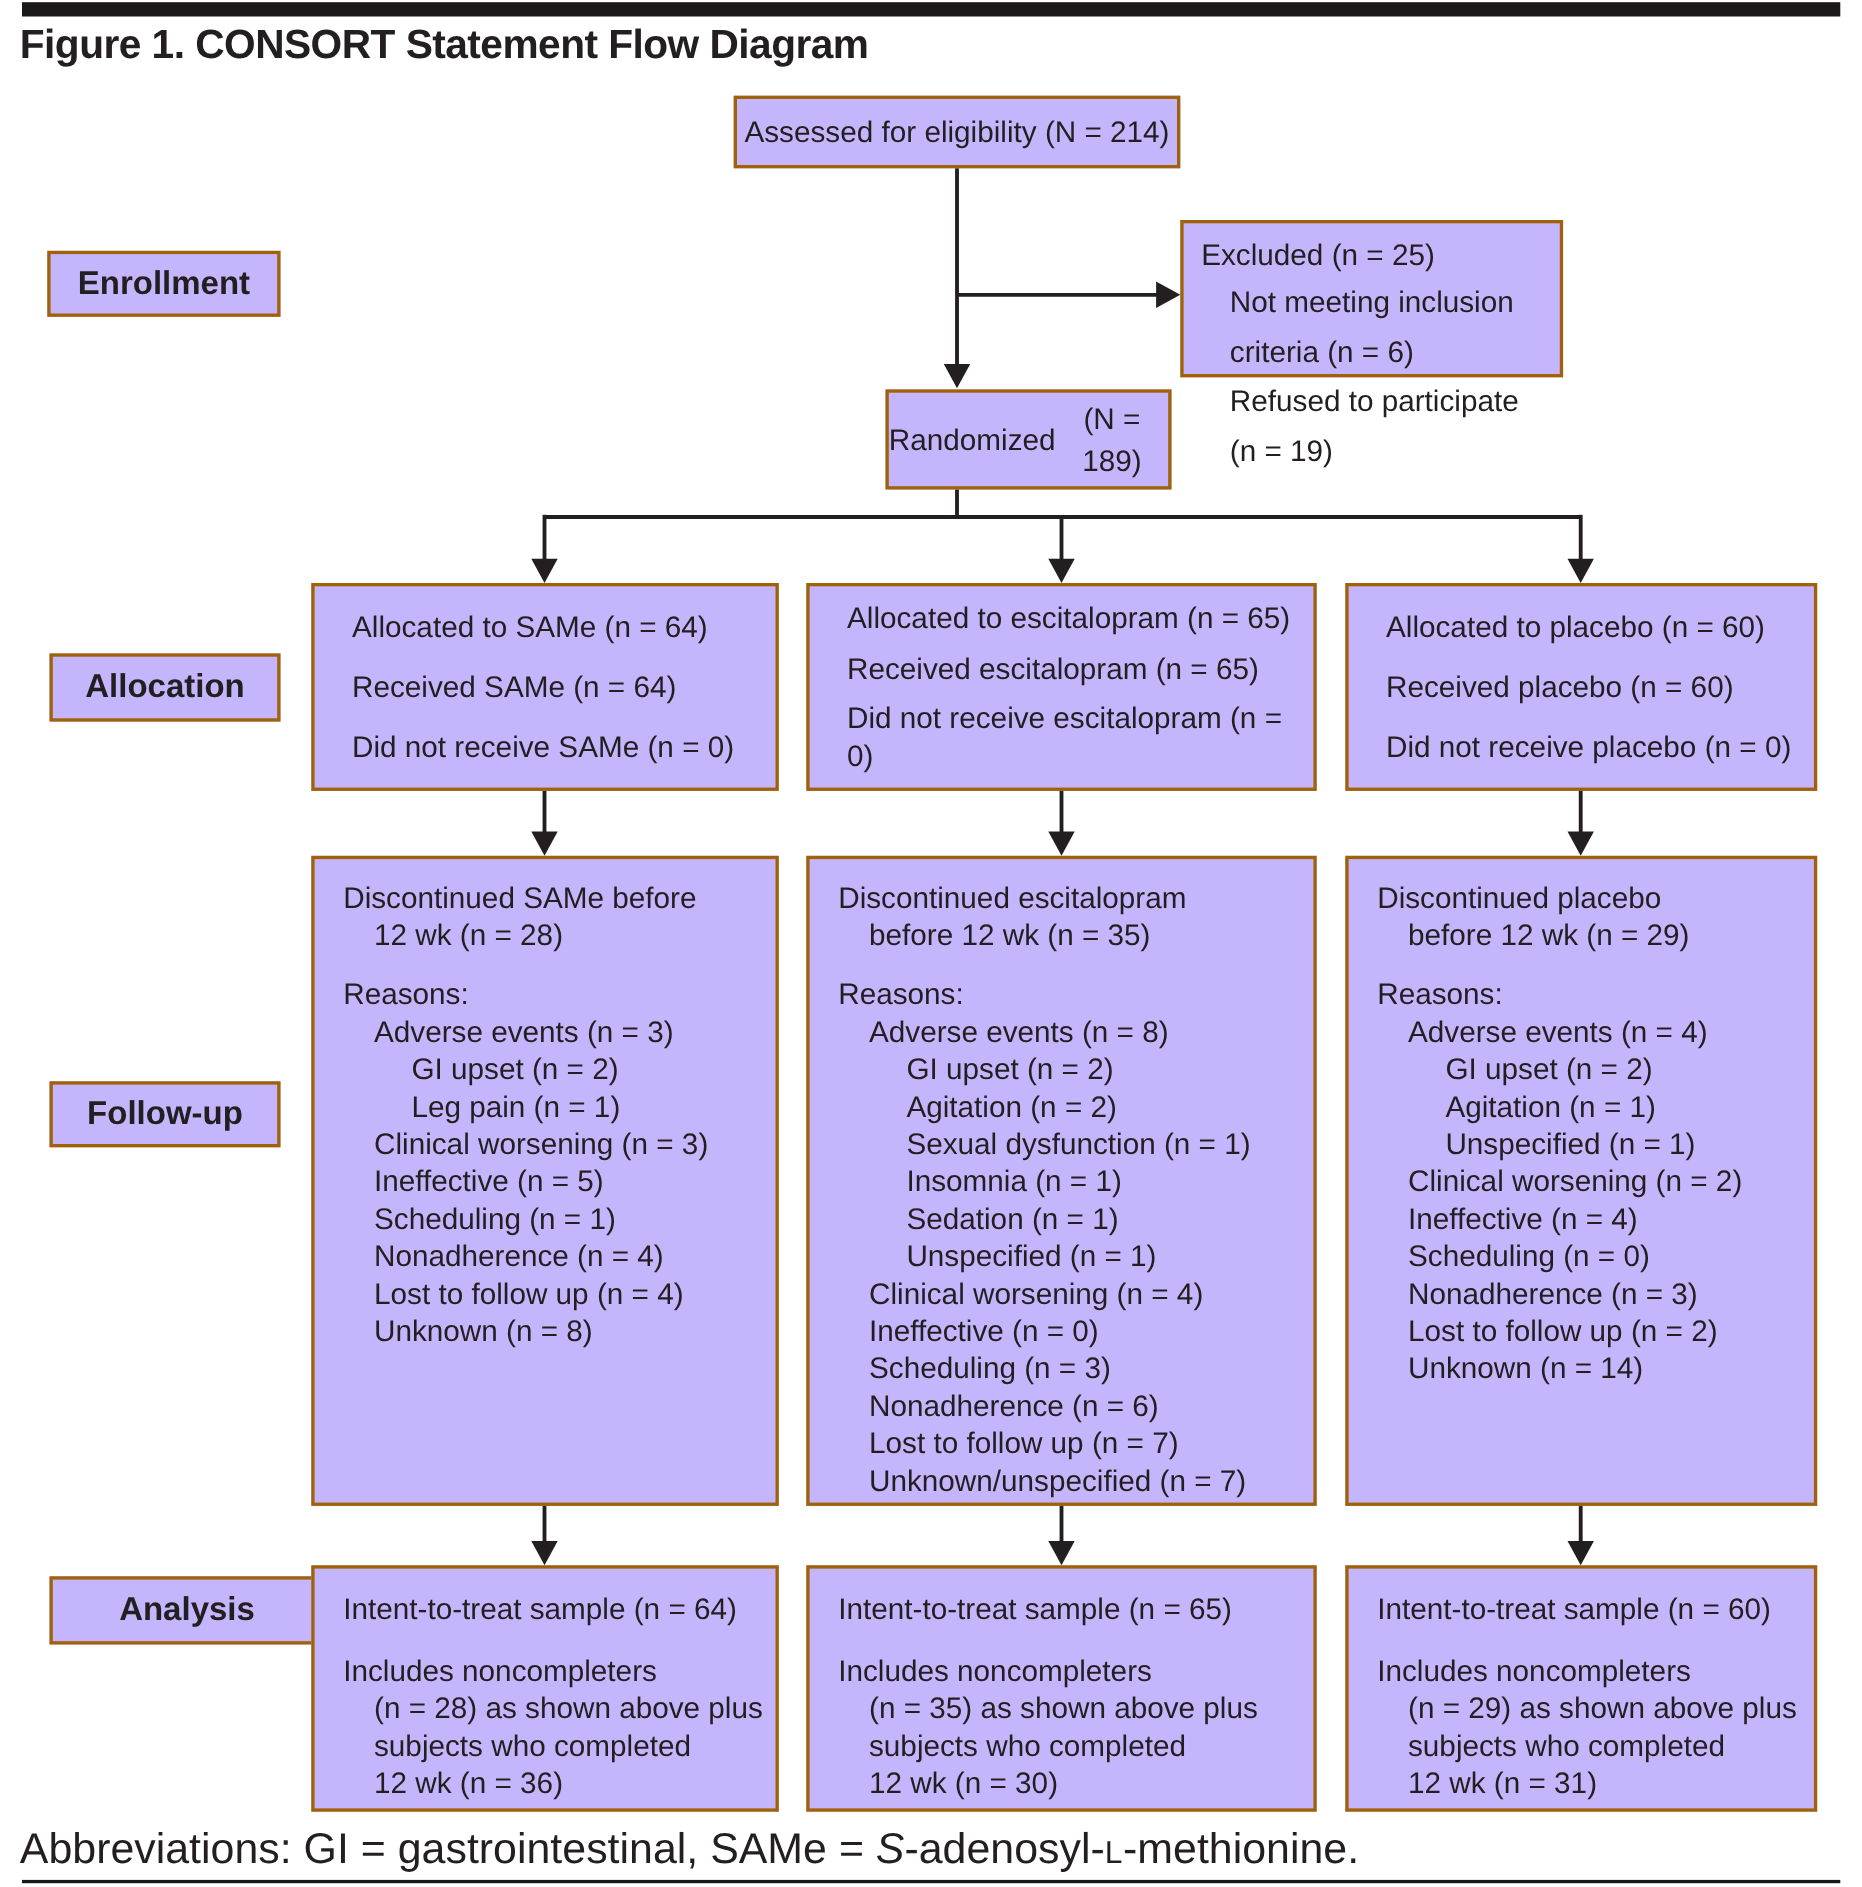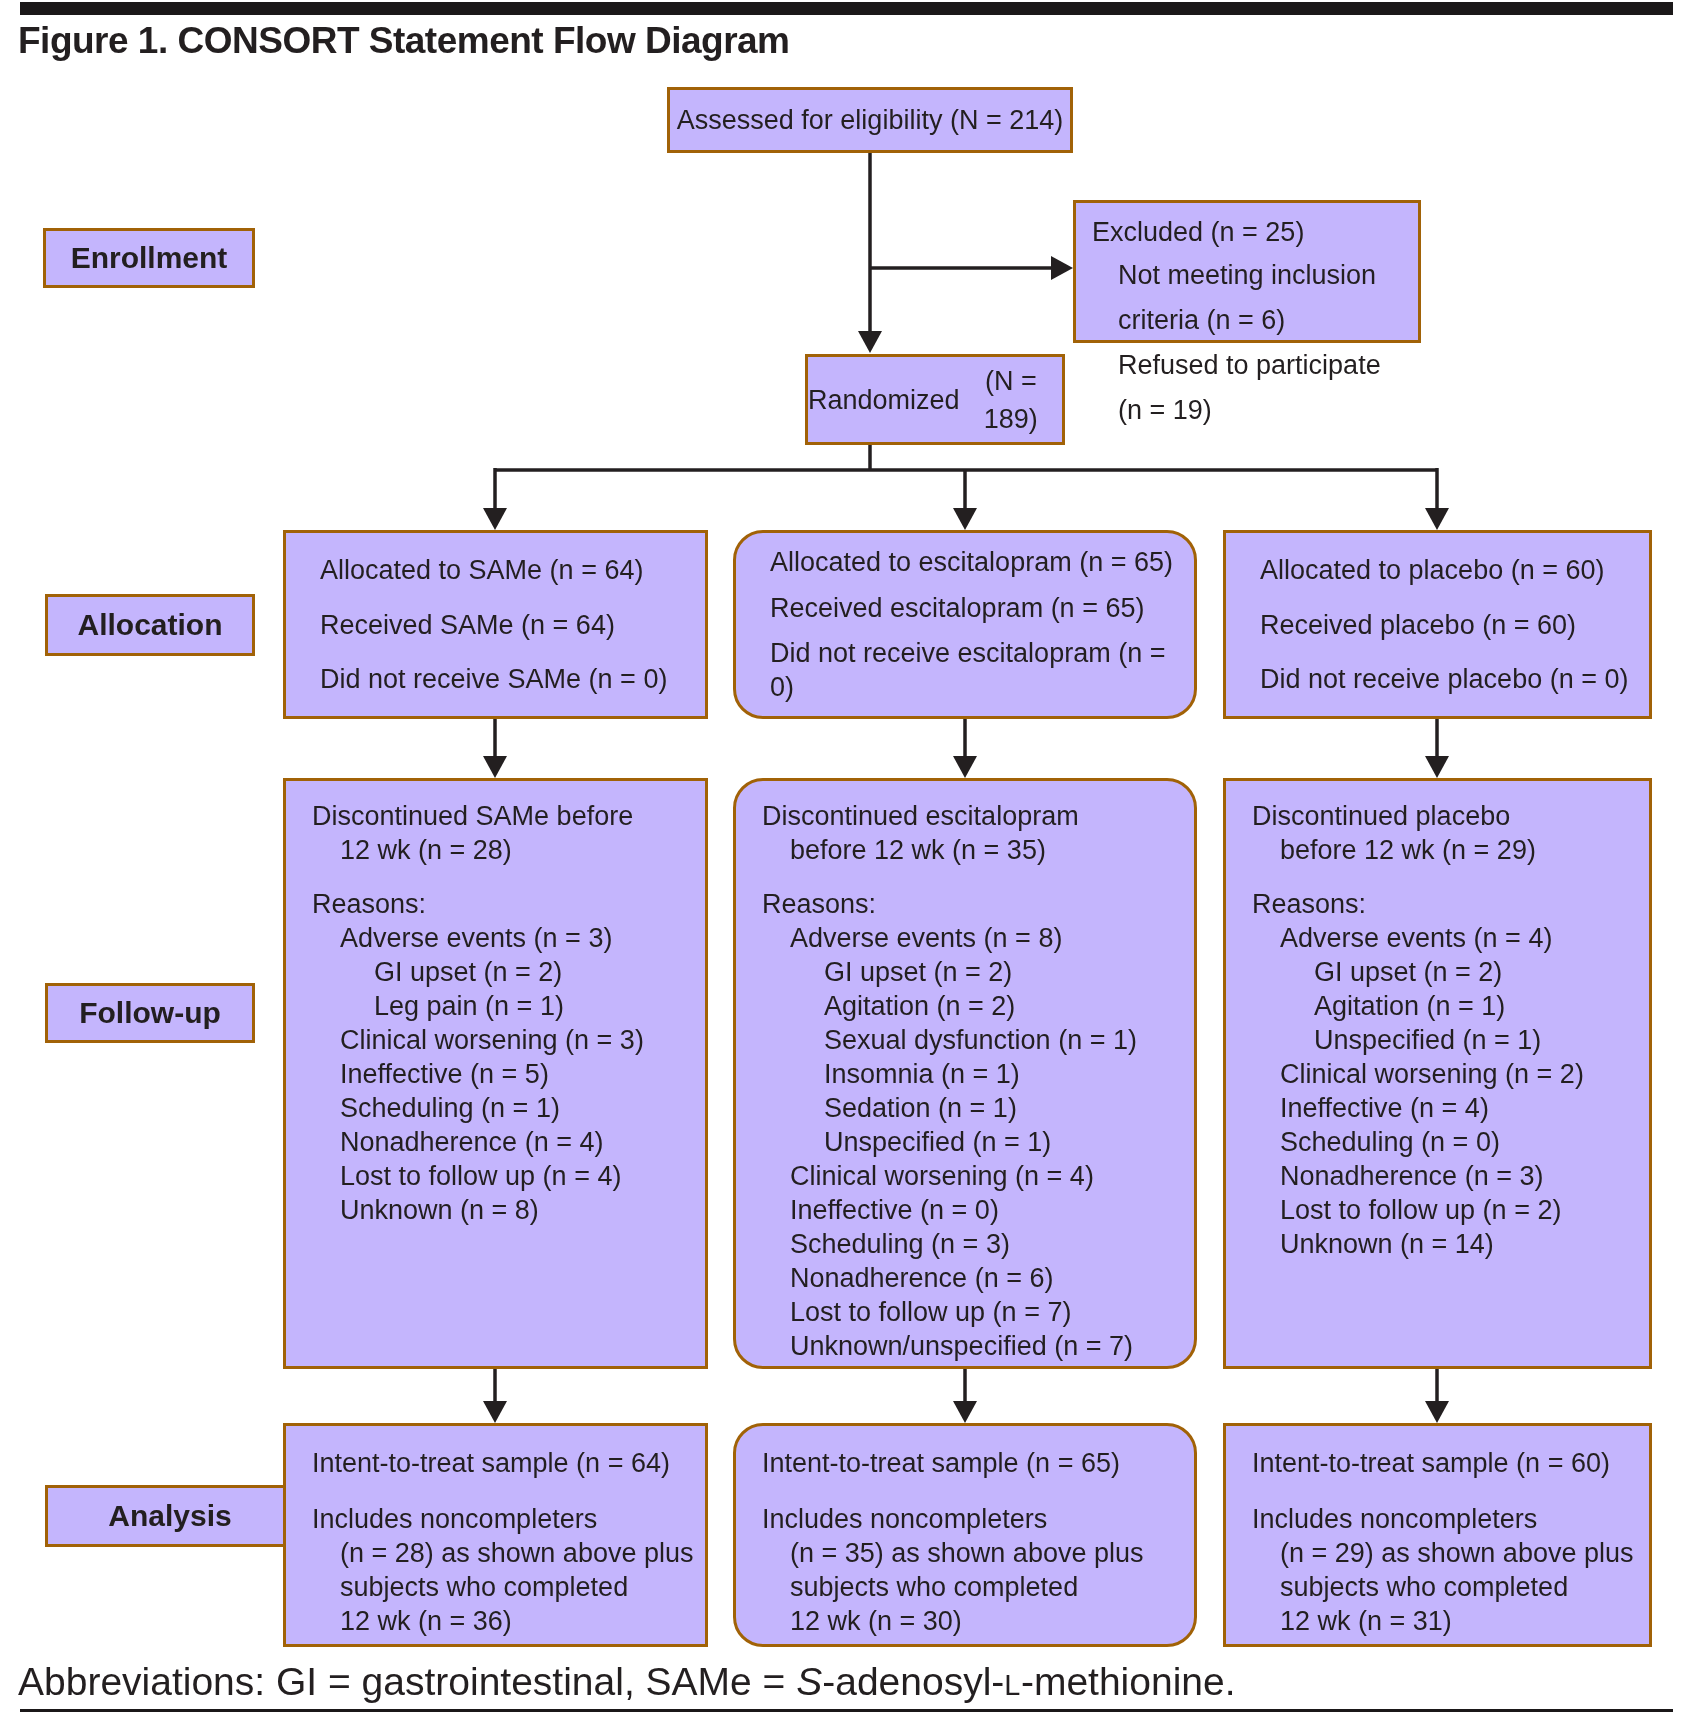--- a/index.html
+++ b/index.html
@@ -29,24 +29,24 @@
   
   .assessed{left:667px;top:87px;width:406px;height:66px;}
   .excluded{left:1073px;top:200px;width:348px;height:143px;padding:8px 12px 0 16px;}
   .excluded .hdr{line-height:42px;}
   .excluded .rsn{margin-left:26px;line-height:45px;}
   .randomized{left:805px;top:354px;width:260px;height:91px;flex-direction:row;line-height:38px;}
   
   .lbl-enrollment{left:43px;top:228px;width:212px;height:60px;}
   .lbl-allocation{left:45px;top:594px;width:210px;height:62px;}
   .lbl-followup{left:45px;top:983px;width:210px;height:60px;}
-  .lbl-analysis{left:45px;top:1485px;width:250px;height:62px;}
+  .lbl-analysis{left:45px;top:1433px;width:250px;height:62px;}
   
   .c0{left:283px;width:425px;}
-  .c1{left:733px;width:464px;border-radius:30px;}
+  .c1{left:733px;width:464px;}
   .c2{left:1223px;width:429px;}
   .alloc{top:530px;height:189px;display:flex;flex-direction:column;justify-content:space-evenly;padding-left:34px;}
   .fup{top:778px;height:591px;padding:18px 8px 0 26px;}
   .anl{top:1423px;height:224px;padding:20px 8px 0 26px;}
   .ind1{margin-left:28px;}
   .ind2{margin-left:62px;}
   .gap{margin-top:20px;}
   .gap2{margin-top:22px;}
   svg.connectors{position:absolute;left:0;top:0;pointer-events:none;}
   svg.connectors line{stroke:#231f20;stroke-width:3.5;}

